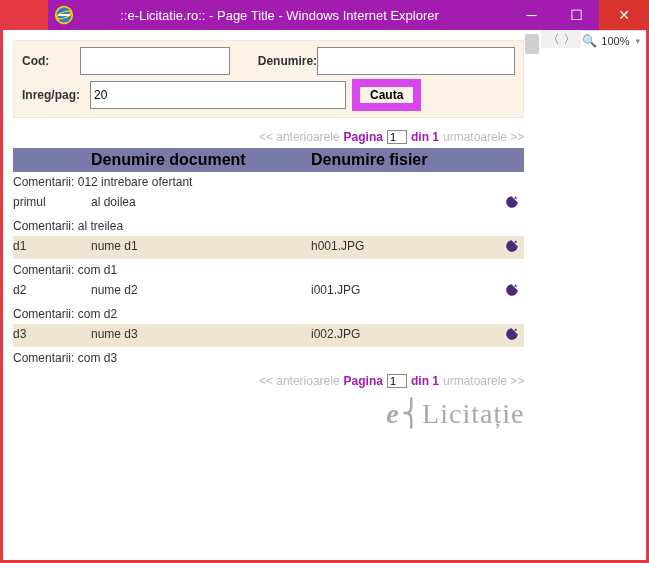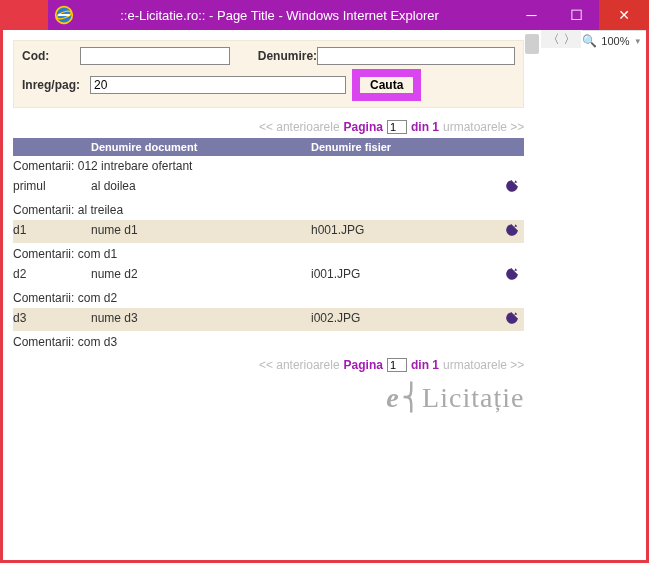--- a/index.html
+++ b/index.html
@@ -19,32 +19,32 @@
   .scroll-h .arrow { width: 16px; color: #555; font-size: 12px; text-align: center; }
   .scroll-h .track { flex: 1; }
   .status { height: 20px; background: #fff; border-top: 1px solid #ddd; display: flex; align-items: center; justify-content: flex-end; padding-right: 6px; font-size: 11px; color: #333; }
   .zoom-icon { font-size: 12px; color: #5b8fc7; margin-right: 4px; }
   .zoom-caret { margin-left: 6px; color: #888; font-size: 9px; }
   .page { padding: 10px 16px 10px 10px; font-size: 12px; color: #333; }
   .filter-box { background: #fbf4e6; padding: 6px 8px; border: 1px solid #f0e8d6; }
   .filter-row { display: flex; align-items: center; margin-bottom: 4px; }
   .filter-row:last-child { margin-bottom: 0; }
   .lbl { width: 68px; font-weight: bold; color: #333; }
-  .txt { border: 1px solid #888; height: 18px; padding: 0 3px; font-size: 12px; }
+  .txt { border: 1px solid #888; height: 28px; padding: 0 3px; font-size: 12px; }
   .txt.cod { width: 150px; }
   .txt.den { width: 232px; }
   .txt.pp { width: 256px; }
   .lbl2 { width: 60px; font-weight: bold; text-align: left; margin-left: 28px; }
   .btn-cauta { border: 8px solid #d946ef; background: #fbf4e6; font-size: 12px; font-weight: bold; padding: 1px 10px; margin-left: 6px; }
   .pager { display: flex; justify-content: flex-end; align-items: flex-end; gap: 4px; margin: 12px 0 4px 0; font-size: 12px; }
   .pager-bottom { margin: 6px 0 10px 0; }
   .pg-dis { color: #bbb; }
   .pg-act { color: #a21caf; font-weight: bold; }
   .pg-input { width: 20px; border: 1px solid #888; font-size: 11px; text-align: left; padding: 0 2px; }
-  .table-header { background: #7a7aa8; color: #ffffff; font-weight: bold; display: flex; padding: 3px 0; font-size: 11px; }
+  .table-header { background: #7a7aa8; color: #000000; font-weight: bold; display: flex; padding: 3px 0; font-size: 16px; }
   .col-blank { width: 78px; }
   .col-doc { width: 220px; }
   .col-file { flex: 1; }
   .col-icon { width: 24px; text-align: center; }
   .data-row { display: flex; padding: 3px 0; border-bottom: 1px solid #fff; }
   .row-alt { background: #eee5d2; }
   .comment-row { padding: 3px 0; color: #333; }
   .dl-icon svg { width: 16px; height: 14px; }
   .logo-wrap { display: flex; justify-content: flex-end; margin-top: 6px; }
   .logo { font-family: Georgia, serif; font-size: 28px; color: #aaa; display: flex; align-items: center; }

